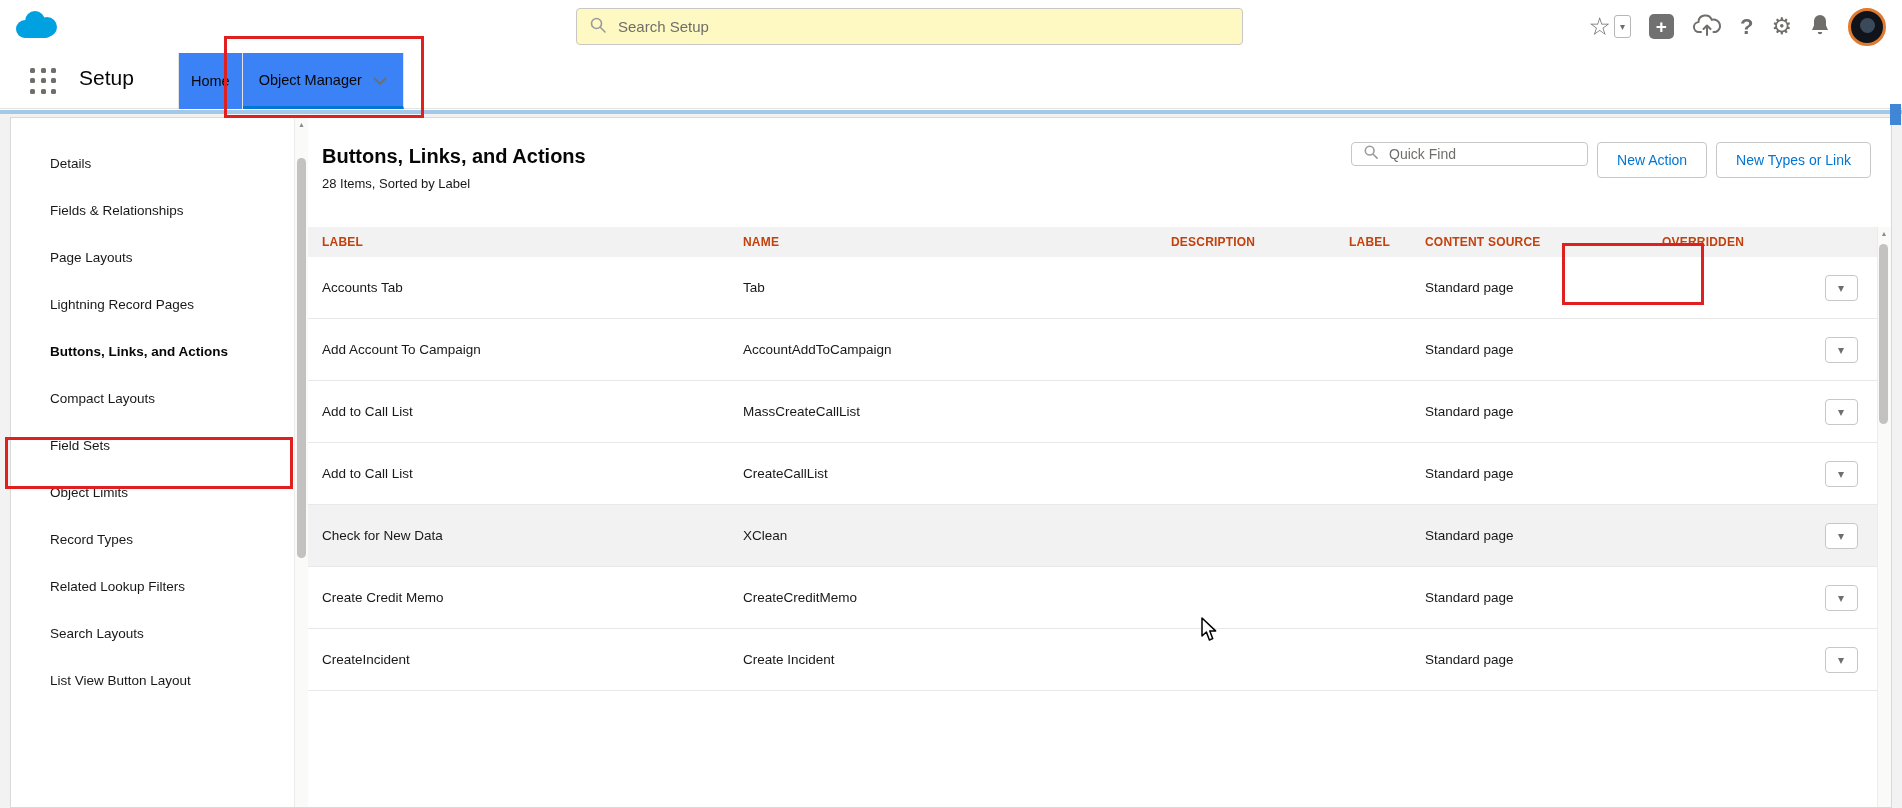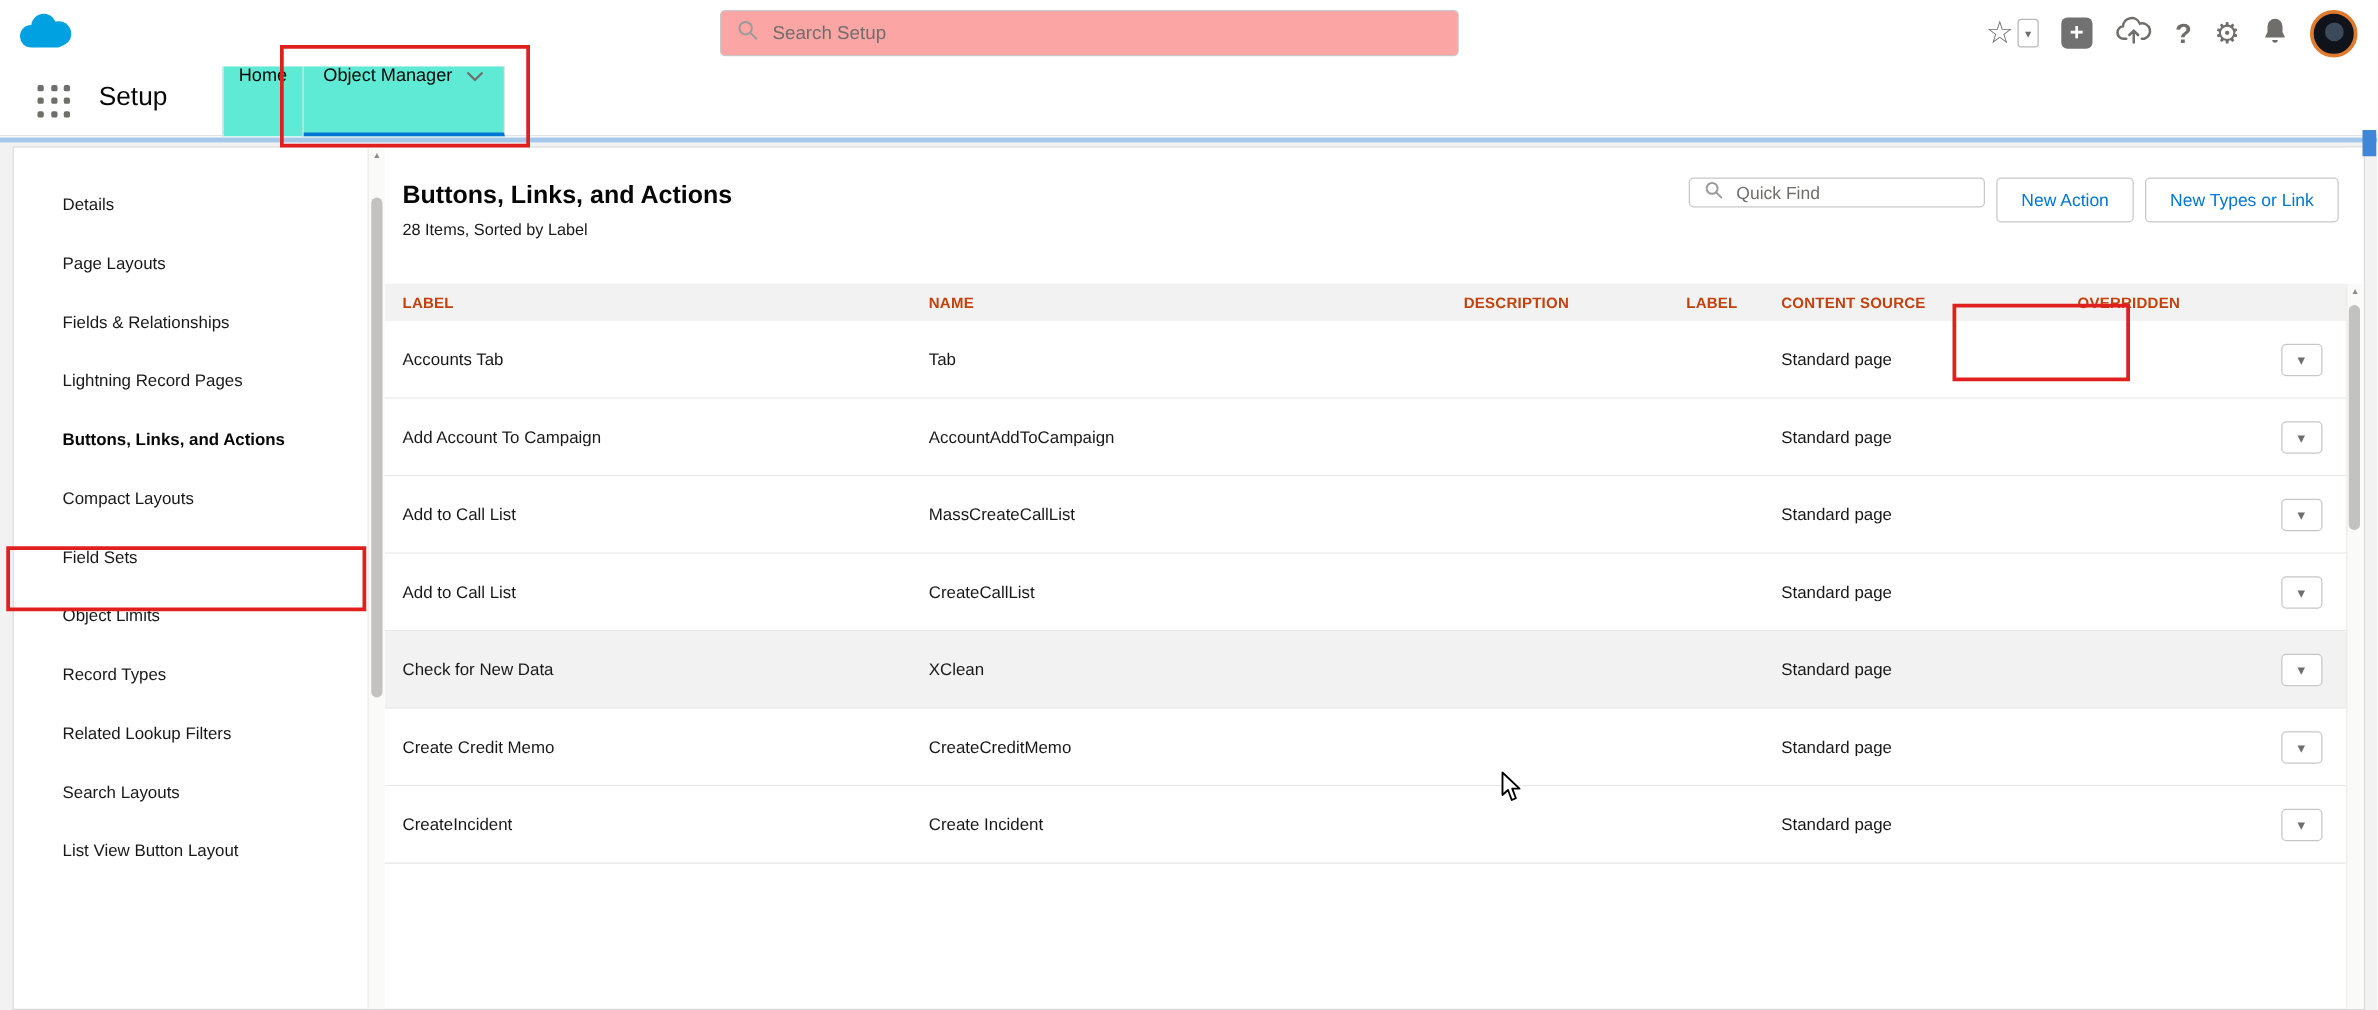--- a/index.html
+++ b/index.html
@@ -5,23 +5,23 @@
   * { box-sizing: border-box; }
   html, body { margin: 0; padding: 0; }
   body {
     width: 1902px; height: 808px; position: relative; overflow: hidden;
     font-family: "Liberation Sans", sans-serif; background: #fff; color: #181818;
   }
 
   
   .global-header { position: absolute; top: 0; left: 0; right: 0; height: 53px; background: #fff; z-index: 5; }
   .logo { position: absolute; left: 12px; top: 6px; }
-  .search-setup { position: absolute; left: 576px; top: 8px; width: 591px; height: 37px;
+  .search-setup { position: absolute; left: 576px; top: 8px; width: 667px; height: 37px;
     border: 1px solid #c9c7c5; border-radius: 4px; display: flex; align-items: center; gap: 10px;
-    padding: 0 13px; background: #fca5a5; }
+    padding: 0 13px; background: #fef9c3; }
   .search-setup input { border: none; outline: none; flex: 1; font-size: 15px; font-family: inherit; color: #181818; background: transparent; }
   .search-setup input::placeholder { color: #706e6b; }
   .header-icons { position: absolute; right: 16px; top: 0; height: 53px; display: flex; align-items: center; gap: 18px; }
   .icon-gray { color: #706e6b; }
   .fav-group { display: flex; align-items: center; gap: 3px; }
   .fav-star { font-size: 25px; color: #706e6b; line-height: 1; cursor: pointer; }
   .fav-caret { width: 17px; height: 23px; border: 1px solid #b9b7b5; border-radius: 3px; font-size: 10px;
     color: #706e6b; display: flex; align-items: center; justify-content: center; background: #fff; cursor: pointer; }
   .plus-box { width: 25px; height: 25px; border-radius: 5px; background: #717171; color: #fff; font-size: 19px;
     font-weight: bold; display: flex; align-items: center; justify-content: center; cursor: pointer; line-height: 1; }
@@ -31,22 +31,22 @@
     position: relative; overflow: hidden; cursor: pointer; }
   .avatar::after { content: ""; position: absolute; left: 9px; top: 7px; width: 15px; height: 15px; border-radius: 50%; background: #3b4a5a; }
 
   
   .nav-bar { position: absolute; top: 53px; left: 0; right: 0; height: 56px; background: #fff; border-bottom: 1px solid #e3e3e3; z-index: 4; }
   .waffle { position: absolute; left: 30px; top: 15px; width: 28px; height: 27px; display: grid;
     grid-template-columns: repeat(3, 1fr); gap: 4px; cursor: pointer; }
   .waffle span { width: 5px; height: 5px; border-radius: 1.5px; background: #706e6b; }
   .app-label { position: absolute; left: 79px; top: 13px; font-size: 21px; color: #080707; }
   .tabs { position: absolute; left: 178px; top: 0; height: 56px; display: flex; }
-  .tab { height: 56px; display: flex; align-items: flex-start; padding: 0 12px; font-size: 14.5px; color: #080707;
-    border-left: 1px solid #e3e3e3; border-right: 1px solid #e3e3e3; gap: 11px; background: #5eead4; cursor: pointer; white-space: nowrap; }
+  .tab { height: 56px; display: flex; align-items: center; padding: 0 12px; font-size: 14.5px; color: #080707;
+    border-left: 1px solid #e3e3e3; border-right: 1px solid #e3e3e3; gap: 11px; background: #3b82f6; cursor: pointer; white-space: nowrap; }
   .tab + .tab { border-left: none; padding: 0 16px; }
   .tab.active { border-bottom: 3px solid #0176d3; }
   .brand-stripe { position: absolute; top: 110px; left: 0; right: 0; height: 4px; background: #a6c8e8; z-index: 3; }
 
   
   .page-area { position: absolute; top: 114px; left: 0; right: 0; bottom: 0; background: #f3f2f2; }
   .breadcrumb-section { padding: 29px 0 0 41px; }
   .breadcrumb { font-size: 12.5px; letter-spacing: .3px; }
   .breadcrumb a { color: #0176d3; text-decoration: none; cursor: pointer; }
   .breadcrumb .sep { color: #747474; margin: 0 6px; }
@@ -193,24 +193,24 @@
   </div>
 </div>
 
 <section class="content-card">
 
   <aside class="sidebar">
     <div class="sidebar-item">
         <span>Details</span>
       </div>
     <div class="sidebar-item">
+        <span>Fields &amp; Relationships</span>
+      </div>
+    <div class="sidebar-item">
         <span>Page Layouts</span>
-      </div>
-    <div class="sidebar-item">
-        <span>Fields &amp; Relationships</span>
       </div>
     <div class="sidebar-item">
         <span>Lightning Record Pages</span>
       </div>
     <div class="sidebar-item active">
         <span>Buttons, Links, and Actions</span>
       </div>
     <div class="sidebar-item">
         <span>Compact Layouts</span>
       </div>

